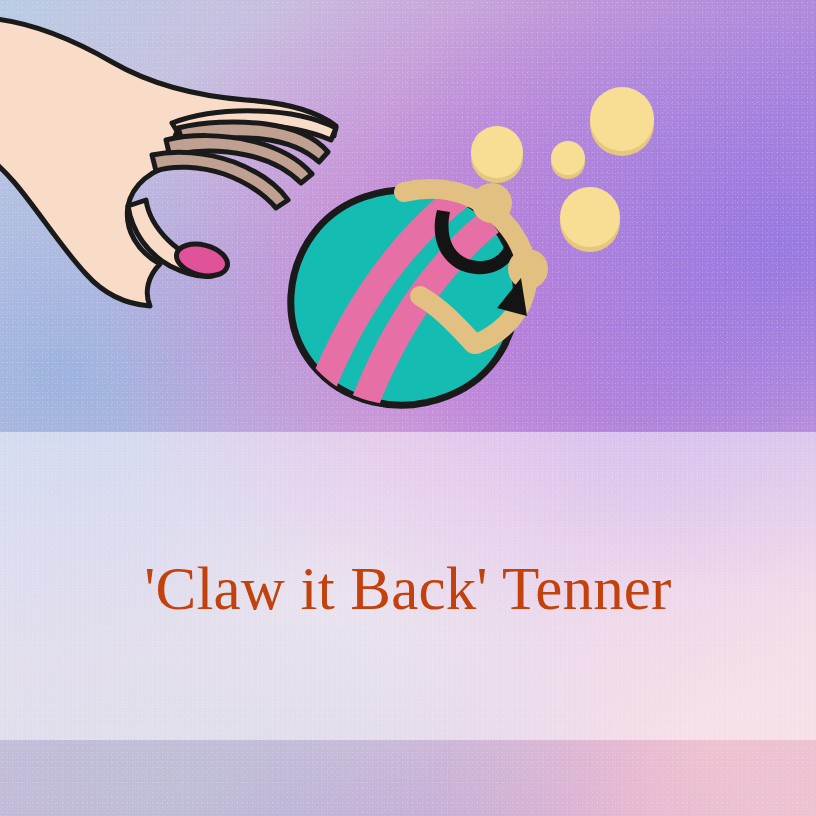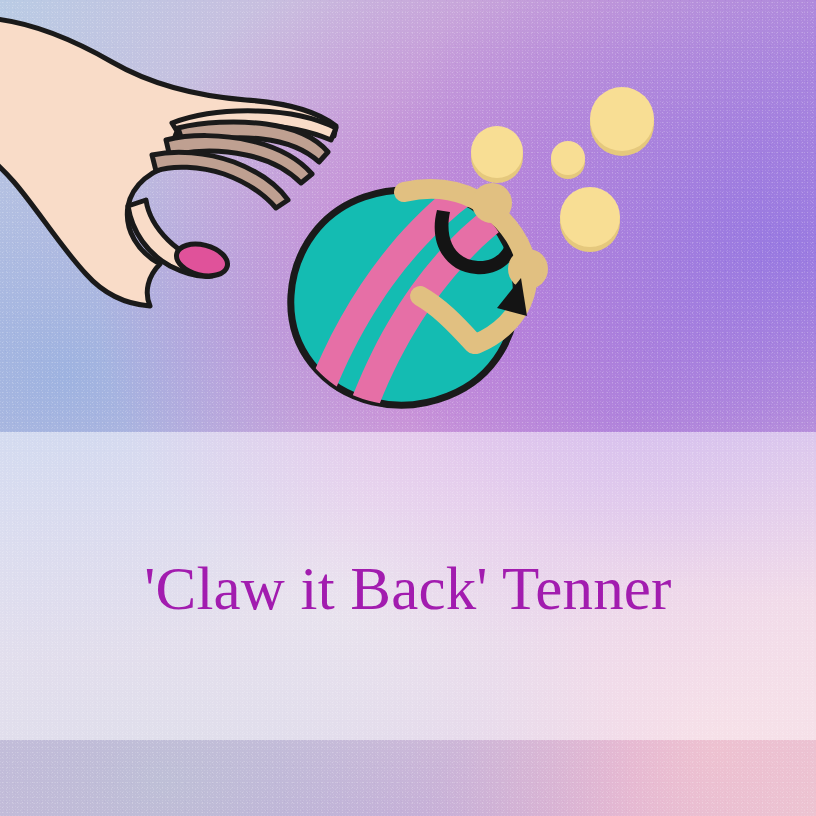--- a/index.html
+++ b/index.html
@@ -73,21 +73,21 @@
     background-image:
       radial-gradient(rgba(255,255,255,0.9) 0.7px, transparent 0.8px),
       radial-gradient(rgba(0,0,0,0.18) 0.6px, transparent 0.7px);
     background-size:5px 5px, 8px 8px;
     background-position:0 0, 2px 3px;
     pointer-events:none;
   }
   .caption-line {
     position:relative;
     z-index:2;
-    color:#a21caf;
+    color:#c2410c;
     font-family:"Liberation Serif", "DejaVu Serif", serif;
     font-size:61px;
     line-height:1.28;
     font-weight:400;
     letter-spacing:0.2px;
     text-align:center;
     white-space:nowrap;
   }
 </style>
 </head>

